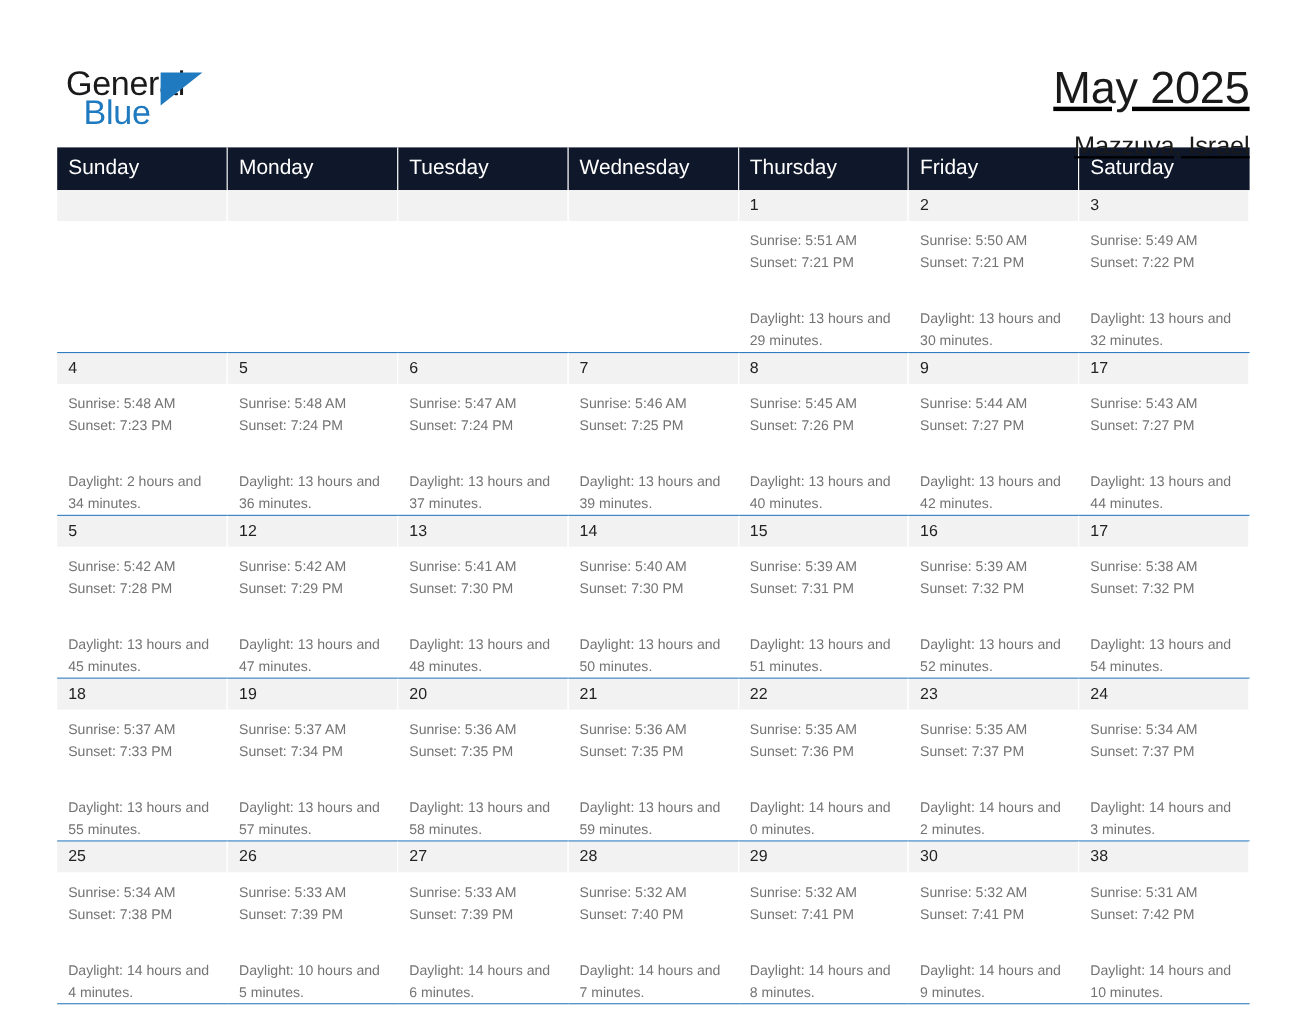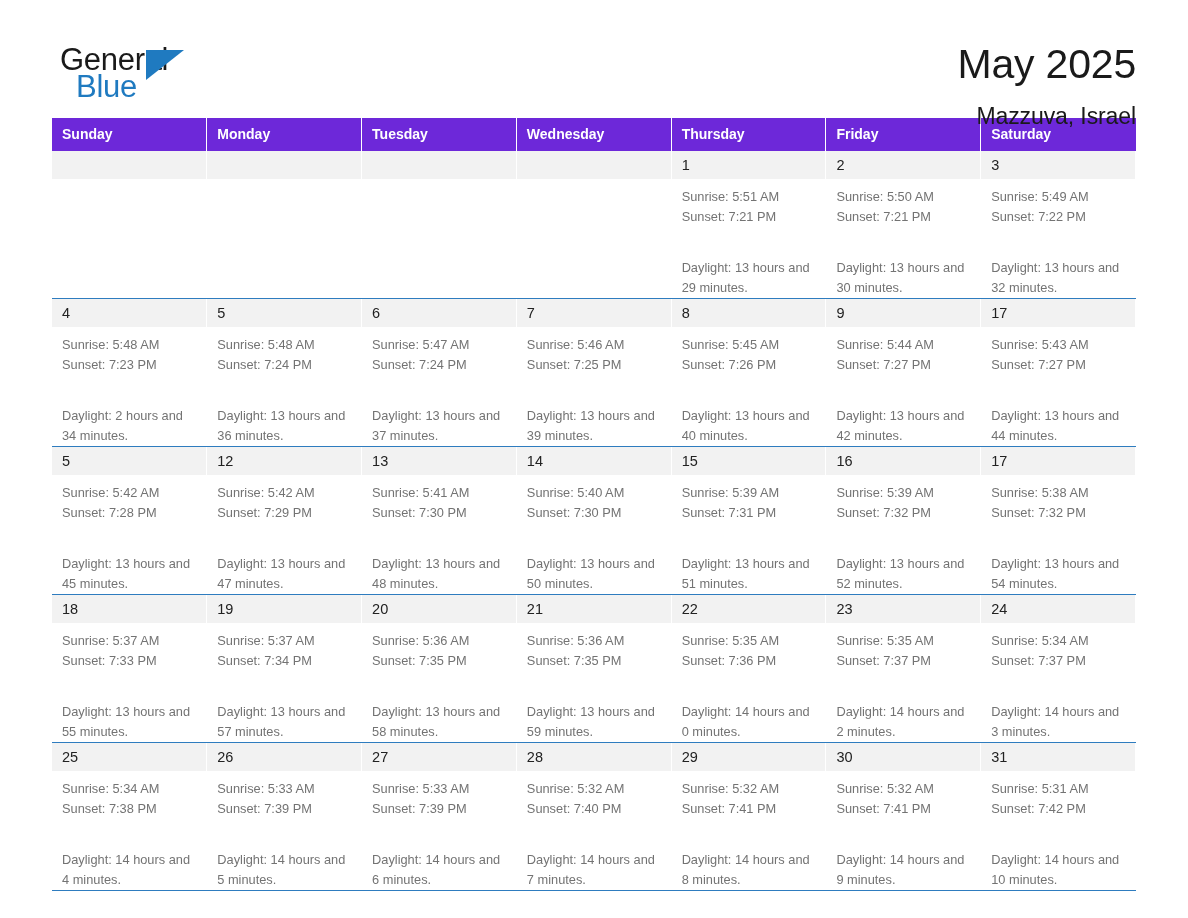--- a/index.html
+++ b/index.html
@@ -8,21 +8,21 @@
     background: #ffffff;
     width: 1188px;
     height: 918px;
     font-family: "Liberation Sans", sans-serif;
   }
   .page {
     position: relative;
     width: 1188px;
     height: 918px;
     box-sizing: border-box;
-    padding: 0 52px;
+    padding: 16px 52px;
   }
   
   .header {
     display: flex;
     align-items: flex-start;
     justify-content: space-between;
     padding-top: 44px;
     height: 96px;
     box-sizing: border-box;
   }
@@ -48,20 +48,21 @@
     position: absolute;
     top: 6px;
     left: 94px;
     width: 0;
     height: 0;
     border-left: 38px solid #1f7ac0;
     border-bottom: 30px solid transparent;
   }
   .title-block {
     text-align: right;
+    text-decoration: underline;
   }
   .month-title {
     font-size: 41px;
     color: #1a1a1a;
     line-height: 1;
     font-weight: normal;
     margin: 0;
     letter-spacing: -0.2px;
   }
   .location {
@@ -71,24 +72,24 @@
     letter-spacing: -0.1px;
   }
   
   table.calendar {
     width: 1084px;
     border-collapse: collapse;
     margin-top: 22px;
     table-layout: fixed;
   }
   table.calendar th {
-    background: #6d28d9;
+    background: #0f172a;
     color: #ffffff;
-    font-weight: bold;
-    font-size: 14px;
+    font-weight: normal;
+    font-size: 19px;
     text-align: left;
     padding: 8px 0 9px 10px;
     border-right: 1px solid #ffffff;
   }
   table.calendar th:last-child { border-right: none; }
   table.calendar td {
     vertical-align: top;
     width: 154.8px;
     height: 112px;
     padding: 0;
@@ -369,21 +370,21 @@
               <div>Sunrise: 5:34 AM</div>
               <div>Sunset: 7:38 PM</div>
               <div class="wrap">Daylight: 14 hours and 4 minutes.</div>
             </div>
           </td>
           <td class="daycell">
             <span class="daynum">26</span>
             <div class="details">
               <div>Sunrise: 5:33 AM</div>
               <div>Sunset: 7:39 PM</div>
-              <div class="wrap">Daylight: 14 hours and 5 minutes.</div>
+              <div class="wrap">Daylight: 10 hours and 5 minutes.</div>
             </div>
           </td>
           <td class="daycell">
             <span class="daynum">27</span>
             <div class="details">
               <div>Sunrise: 5:33 AM</div>
               <div>Sunset: 7:39 PM</div>
               <div class="wrap">Daylight: 14 hours and 6 minutes.</div>
             </div>
           </td>
@@ -405,21 +406,21 @@
           </td>
           <td class="daycell">
             <span class="daynum">30</span>
             <div class="details">
               <div>Sunrise: 5:32 AM</div>
               <div>Sunset: 7:41 PM</div>
               <div class="wrap">Daylight: 14 hours and 9 minutes.</div>
             </div>
           </td>
           <td class="daycell">
-            <span class="daynum">31</span>
+            <span class="daynum">38</span>
             <div class="details">
               <div>Sunrise: 5:31 AM</div>
               <div>Sunset: 7:42 PM</div>
               <div class="wrap">Daylight: 14 hours and 10 minutes.</div>
             </div>
           </td>
         </tr>
       </tbody>
   </table>
 

